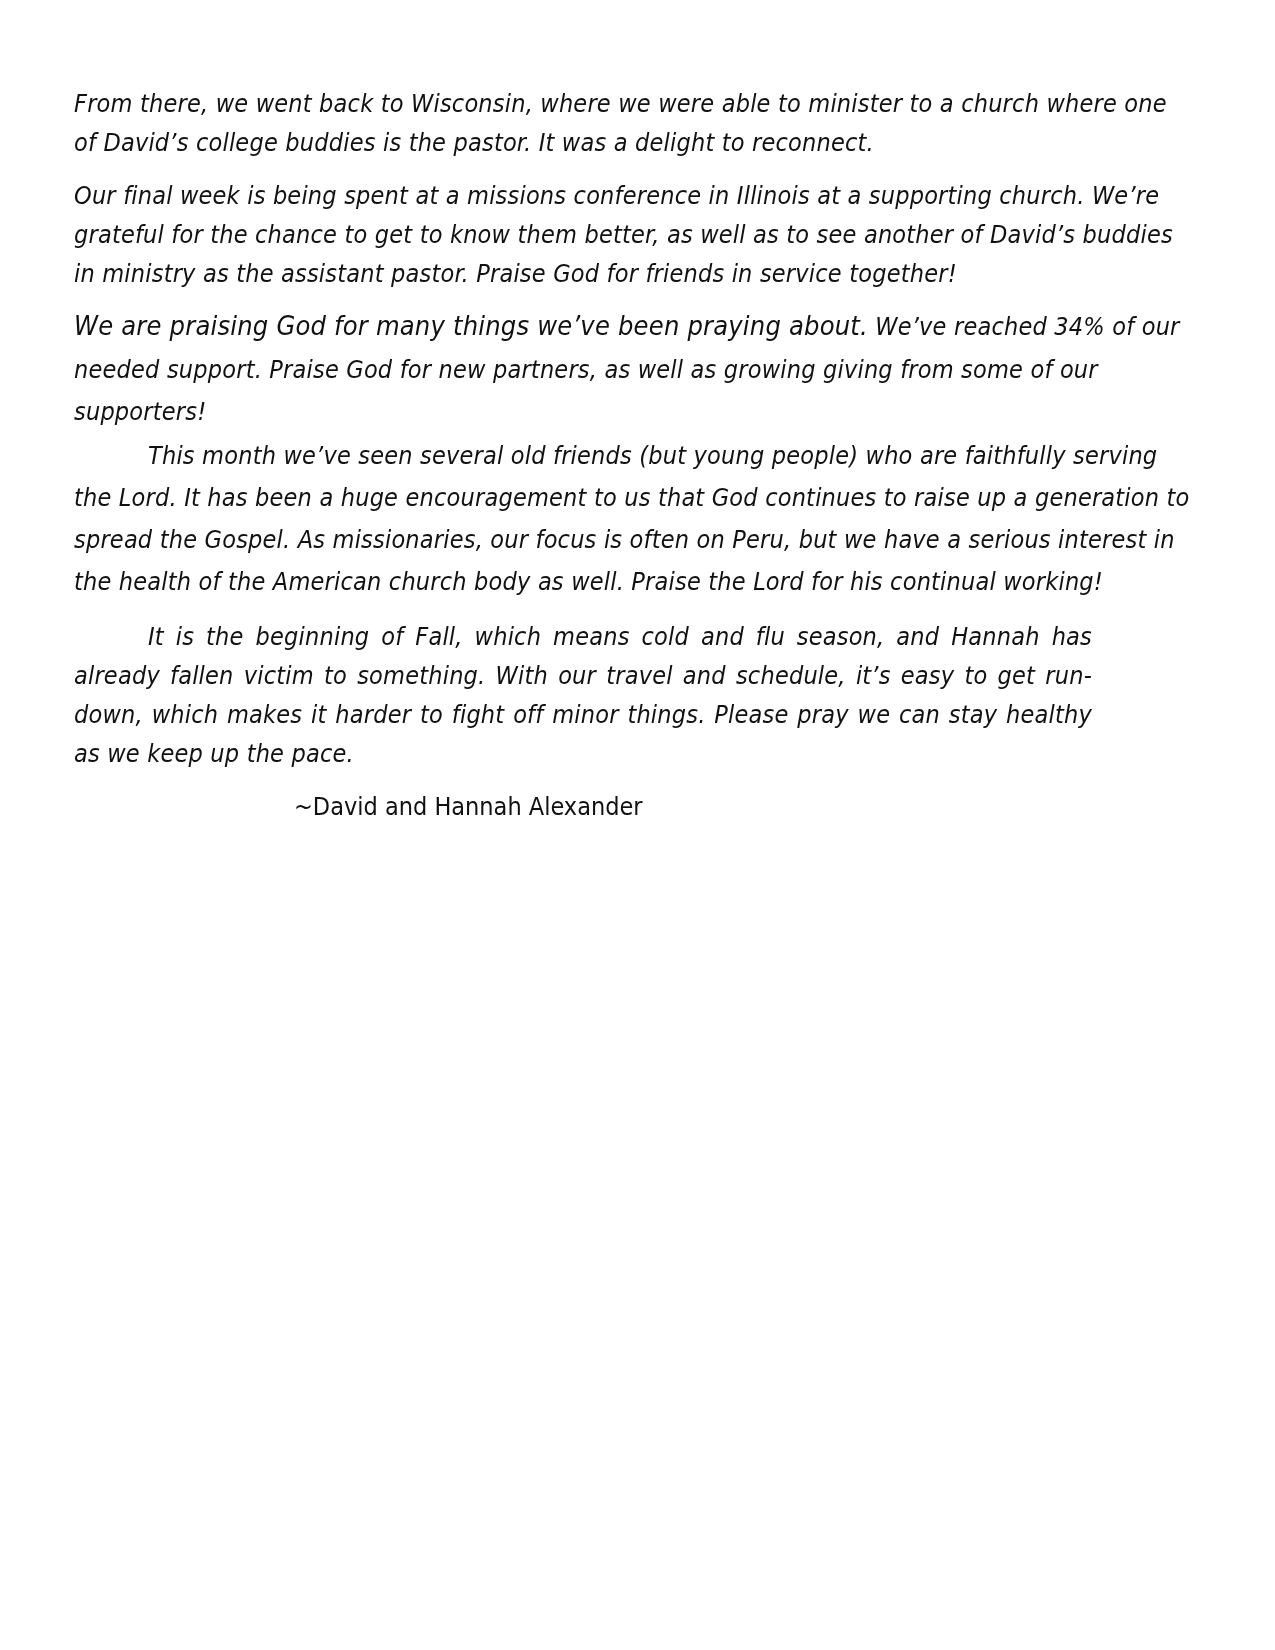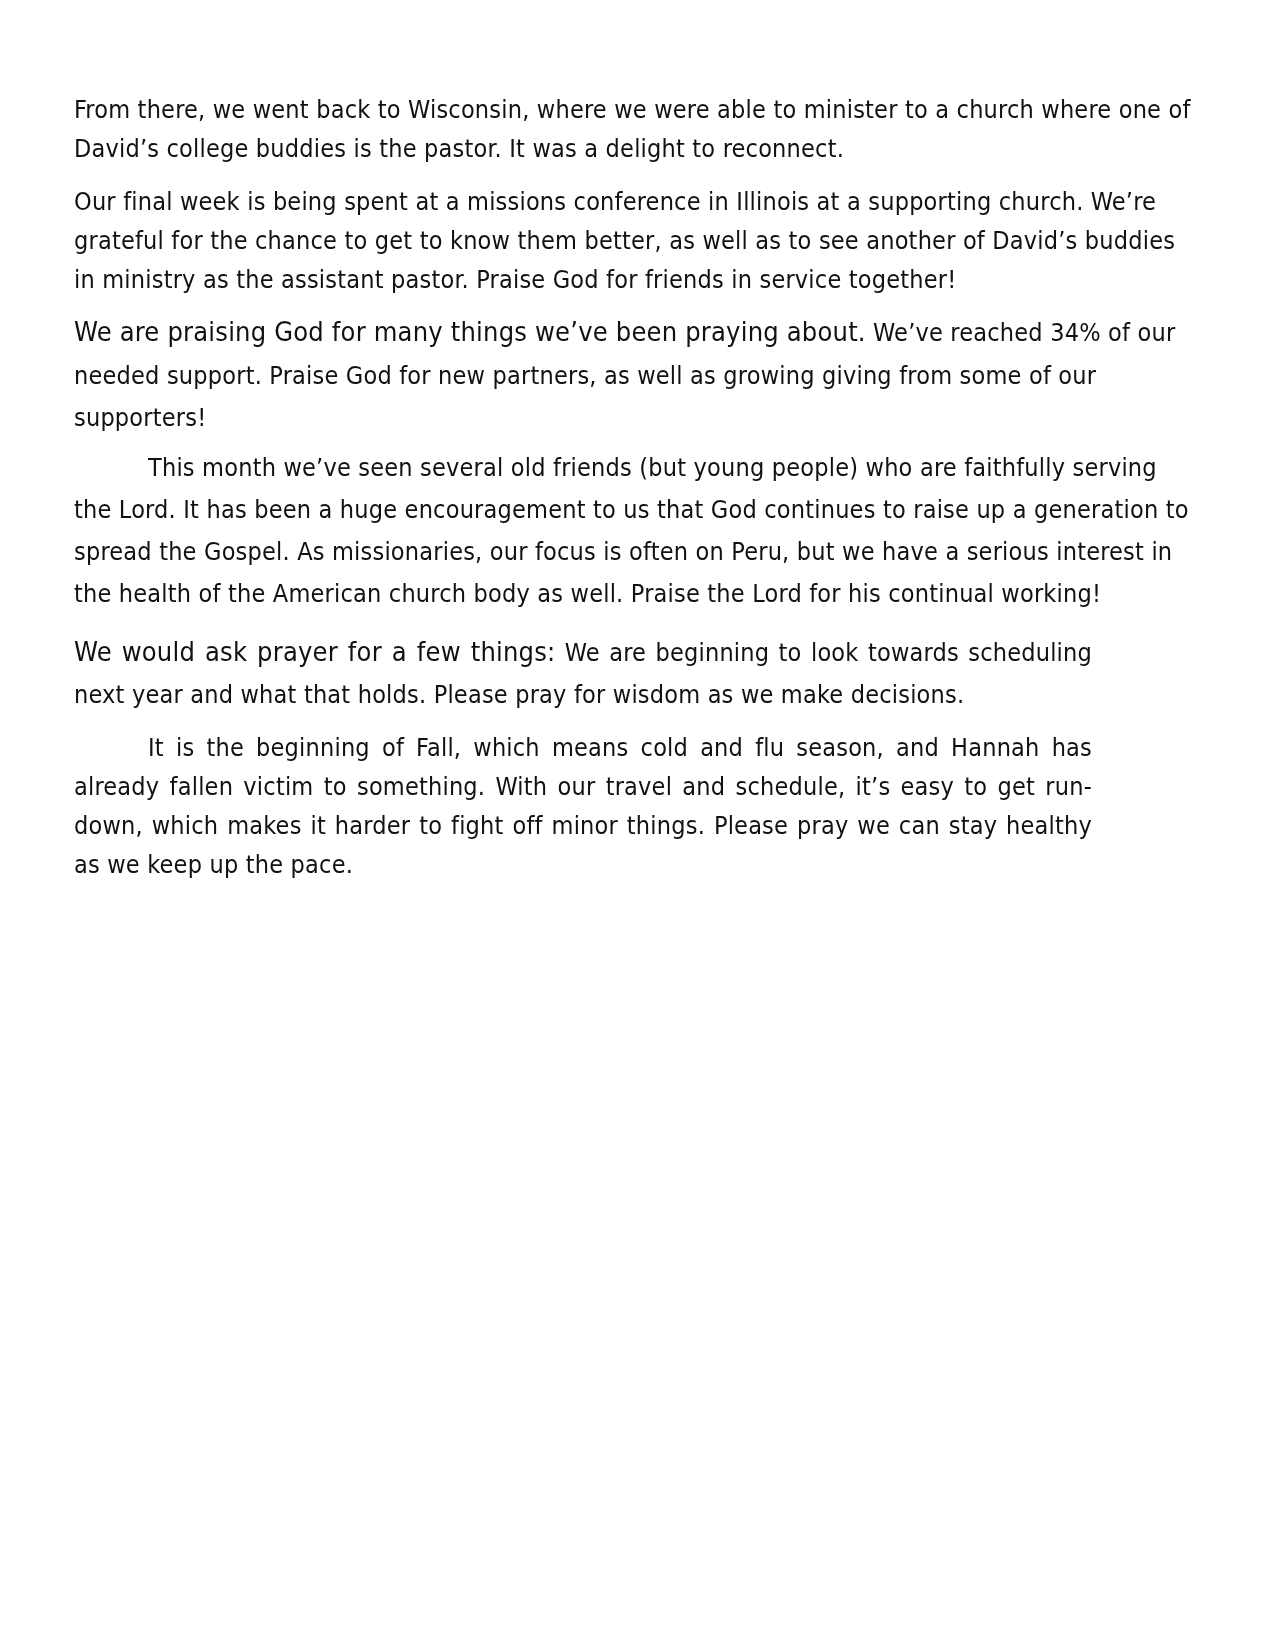--- a/index.html
+++ b/index.html
@@ -1,31 +1,31 @@
 <!DOCTYPE html>
 <html><head>
 <meta charset="utf-8">
 <style>
   html, body { margin: 0; padding: 0; background: #ffffff; }
   body { width: 1275px; height: 1650px; position: relative; overflow: hidden;
          font-family: "DejaVu Sans Condensed", "DejaVu Sans", "Liberation Sans", sans-serif; color: #111; }
   .page { position: absolute; left: 74px; top: 82px; width: 1120px; }
-  .p { font-size: 25px; line-height: 39px; margin: 8px 0 14px 0; letter-spacing: 0.2px; }
+  .p { font-size: 25px; line-height: 39px; margin: 2px 0 14px 0; letter-spacing: 0.2px; font-style: italic; }
   .p.loose { line-height: 42px; }
   .indent { text-indent: 74px; }
   .justify { text-align: justify; text-align-last: left; }
   .lead { font-size: 27px; line-height: 46px; }
   .sig { font-size: 25px; line-height: 39px; margin: 6px 0 0 220px; }
 </style>
 </head>
 <body>
 
 <div class="page">
   <p class="p">From there, we went back to Wisconsin, where we were able to minister to a church where one of David’s college buddies is the pastor. It was a delight to reconnect.</p>
   <p class="p" style="margin-bottom:10px">Our final week is being spent at a missions conference in Illinois at a supporting church. We’re grateful for the chance to get to know them better, as well as to see another of David’s buddies in ministry as the assistant pastor. Praise God for friends in service together!</p>
 
   <p class="p loose" style="margin-bottom:0"><span class="lead">We are praising God for many things we’ve been praying about.</span><span> We’ve reached 34% of our needed support. Praise God for new partners, as well as growing giving from some of our supporters!</span></p>
   <p class="p loose indent" style="margin-bottom:14px">This month we’ve seen several old friends (but young people) who are faithfully serving the Lord. It has been a huge encouragement to us that God continues to raise up a generation to spread the Gospel. As missionaries, our focus is often on Peru, but we have a serious interest in the health of the American church body as well. Praise the Lord for his continual working!</p>
 
-  <p class="p justify" style="width:1018px; margin-bottom:14px"><span class="lead">We would ask prayer for a few things:</span><span> We are beginning to look towards scheduling next year and what that holds. Please pray for wisdom as we make decisions.</span></p>
   <p class="p justify indent" style="width:1018px; margin-bottom:14px">It is the beginning of Fall, which means cold and flu season, and Hannah has already fallen victim to something. With our travel and schedule, it’s easy to get run-down, which makes it harder to fight off minor things. Please pray we can stay healthy as we keep up the pace.</p>
 
+  <p class="sig">~David and Hannah Alexander</p>
 </div>
 
 </body></html>

